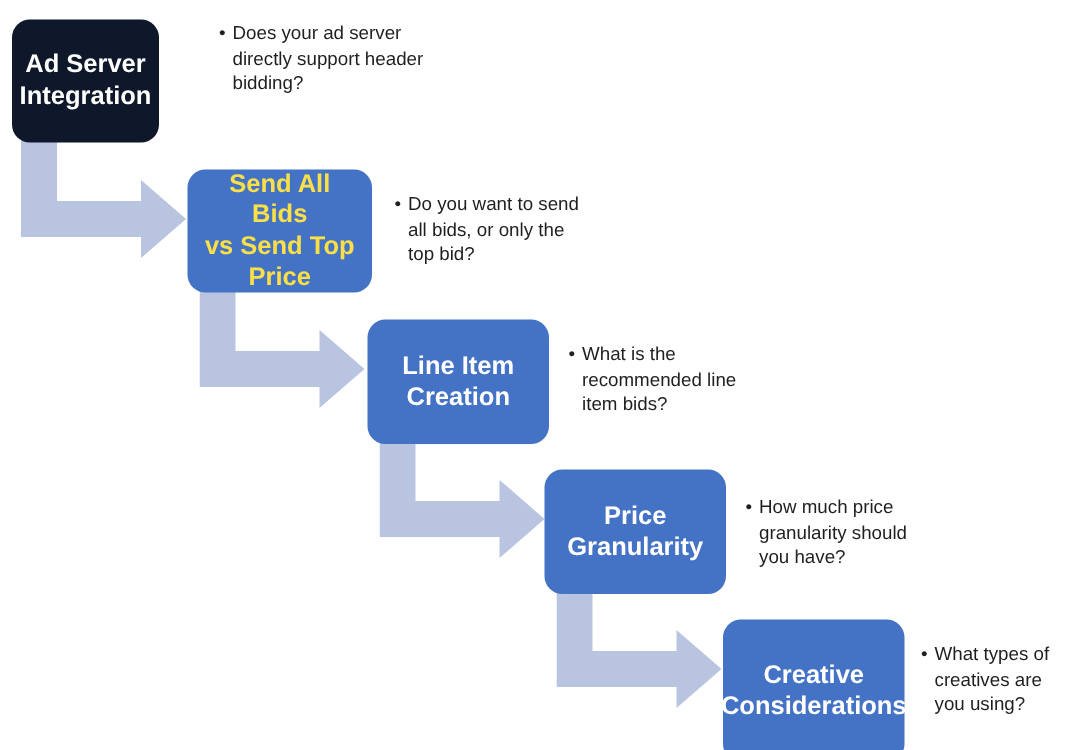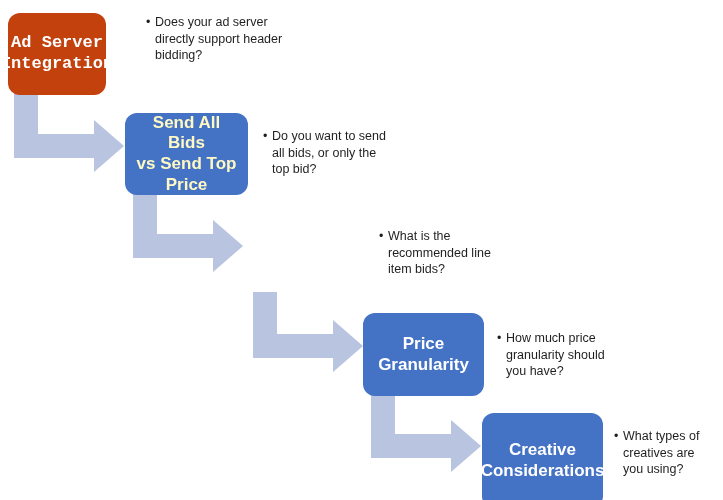--- a/index.html
+++ b/index.html
@@ -68,25 +68,27 @@
       </svg></div>
     <div class="connector" style="left: 133px; top: 192px; width: 110px; height: 80px;"><svg width="110" height="80" viewBox="0 0 110 80">
         <polygon points="0,0 24,0 24,42 80,42 80,28 110,54 80,80 80,66 0,66" fill="#b8c4e0"></polygon>
       </svg></div>
     <div class="connector" style="left: 253px; top: 292px; width: 110px; height: 80px;"><svg width="110" height="80" viewBox="0 0 110 80">
         <polygon points="0,0 24,0 24,42 80,42 80,28 110,54 80,80 80,66 0,66" fill="#b8c4e0"></polygon>
       </svg></div>
     <div class="connector" style="left: 371px; top: 392px; width: 110px; height: 80px;"><svg width="110" height="80" viewBox="0 0 110 80">
         <polygon points="0,0 24,0 24,42 80,42 80,28 110,54 80,80 80,66 0,66" fill="#b8c4e0"></polygon>
       </svg></div>
-    <div class="node" style="left: 8px; top: 13px; width: 98px; height: 82px; background: #c2410c; color: rgb(255, 255, 255); font-family: Liberation Mono, monospace;"><span>Ad Server
+    <div class="node" style="left: 8px; top: 13px; width: 98px; height: 82px; background: #0f172a; color: rgb(255, 255, 255);"><span>Ad Server
 Integration</span></div>
-    <div class="node" style="left: 125px; top: 113px; width: 123px; height: 82px; background: rgb(68, 114, 196); color: #fef9c3;"><span>Send All Bids
+    <div class="node" style="left: 125px; top: 113px; width: 123px; height: 82px; background: rgb(68, 114, 196); color: #fde047;"><span>Send All Bids
 vs Send Top
 Price</span></div>
+    <div class="node" style="left: 245px; top: 213px; width: 121px; height: 83px; background: rgb(68, 114, 196); color: rgb(255, 255, 255);"><span>Line Item
+Creation</span></div>
     <div class="node" style="left: 363px; top: 313px; width: 121px; height: 83px; background: rgb(68, 114, 196); color: rgb(255, 255, 255);"><span>Price
 Granularity</span></div>
     <div class="node" style="left: 482px; top: 413px; width: 121px; height: 95px; background: rgb(68, 114, 196); color: rgb(255, 255, 255);"><span>Creative
 Considerations</span></div>
     <div class="note" style="left: 146px; top: 14px; width: 150px; color: rgb(31, 31, 31);">
       <span class="bullet">•</span>
       <span class="note-text">Does your ad server directly support header bidding?</span>
     </div>
     <div class="note" style="left: 263px; top: 128px; width: 130px; color: rgb(31, 31, 31);">
       <span class="bullet">•</span>

